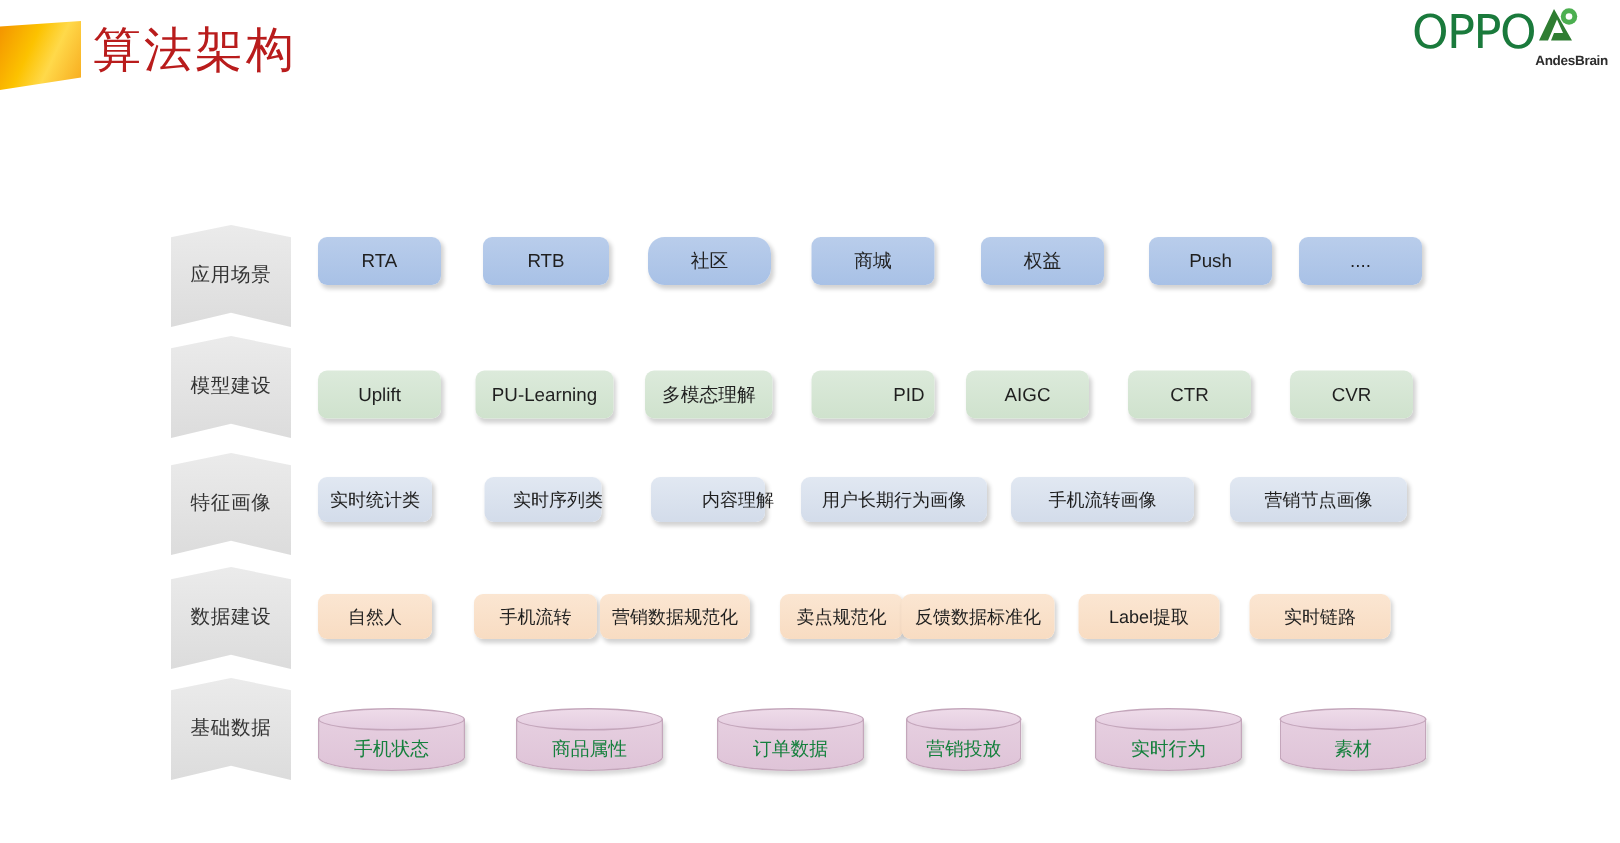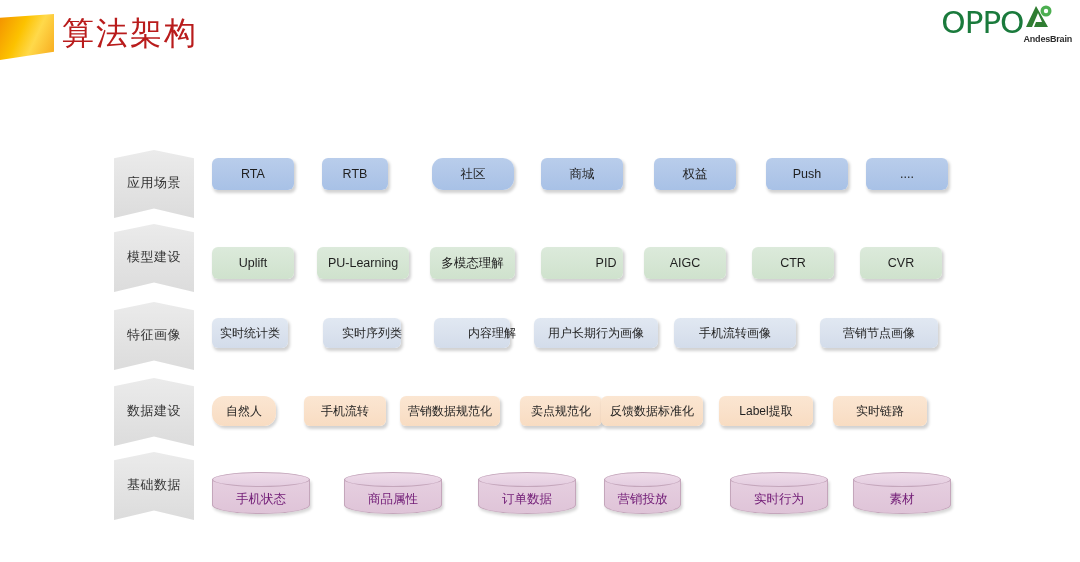--- a/index.html
+++ b/index.html
@@ -114,21 +114,21 @@
     width: 100%; height: 15px;
     background: linear-gradient(180deg,#eedbe9 0%, #e4cde0 100%);
     border: 1px solid #c4a6bb;
     border-radius: 50%;
   }
   .cyl .lbl {
     position: absolute; left: 0; top: 0;
     width: 100%; height: 100%;
     display: flex; align-items: flex-end; justify-content: center;
     padding-bottom: 6px;
-    font-size: 12.5px; color: #701a75; white-space: nowrap;
+    font-size: 12.5px; color: #15803d; white-space: nowrap;
   }
 </style>
 </head>
 <body>
 
 <div id="slide">
 
   <div class="hdr-mark"></div>
   <div class="hdr-title">算法架构</div>
 
@@ -148,21 +148,21 @@
 
   </div>
 
   <div id="diagram">
       <div class="stage" style="left: 114px; top: 150px;">
         <span>应用场景</span>
       </div>
       <div class="node row-app" style="left: 212px; top: 158px; width: 82px;">
         <span>RTA</span>
       </div>
-      <div class="node row-app" style="left: 322px; top: 158px; width: 66px;">
+      <div class="node row-app" style="left: 322px; top: 158px; width: 84px;">
         <span>RTB</span>
       </div>
       <div class="node row-app" style="left: 432px; top: 158px; width: 82px; border-radius: 11px;">
         <span>社区</span>
       </div>
       <div class="node row-app" style="left: 541px; top: 158px; width: 82px;">
         <span>商城</span>
       </div>
       <div class="node row-app" style="left: 654px; top: 158px; width: 82px;">
         <span>权益</span>
@@ -214,24 +214,24 @@
       </div>
       <div class="node row-feat" style="left: 674px; top: 318px; width: 122px;">
         <span>手机流转画像</span>
       </div>
       <div class="node row-feat" style="left: 820px; top: 318px; width: 118px;">
         <span>营销节点画像</span>
       </div>
       <div class="stage" style="left: 114px; top: 378px;">
         <span>数据建设</span>
       </div>
-      <div class="node row-data" style="left: 212px; top: 396px; width: 64px; border-radius: 12px;">
+      <div class="node row-data" style="left: 212px; top: 396px; width: 76px;">
         <span>自然人</span>
       </div>
-      <div class="node row-data" style="left: 304px; top: 396px; width: 82px;">
+      <div class="node row-data" style="left: 316px; top: 396px; width: 82px;">
         <span>手机流转</span>
       </div>
       <div class="node row-data" style="left: 400px; top: 396px; width: 100px;">
         <span>营销数据规范化</span>
       </div>
       <div class="node row-data" style="left: 508px; top: 396px; width: 82px; margin-left: 12px;">
         <span>卖点规范化</span>
       </div>
       <div class="node row-data" style="left: 601px; top: 396px; width: 102px;">
         <span>反馈数据标准化</span>

